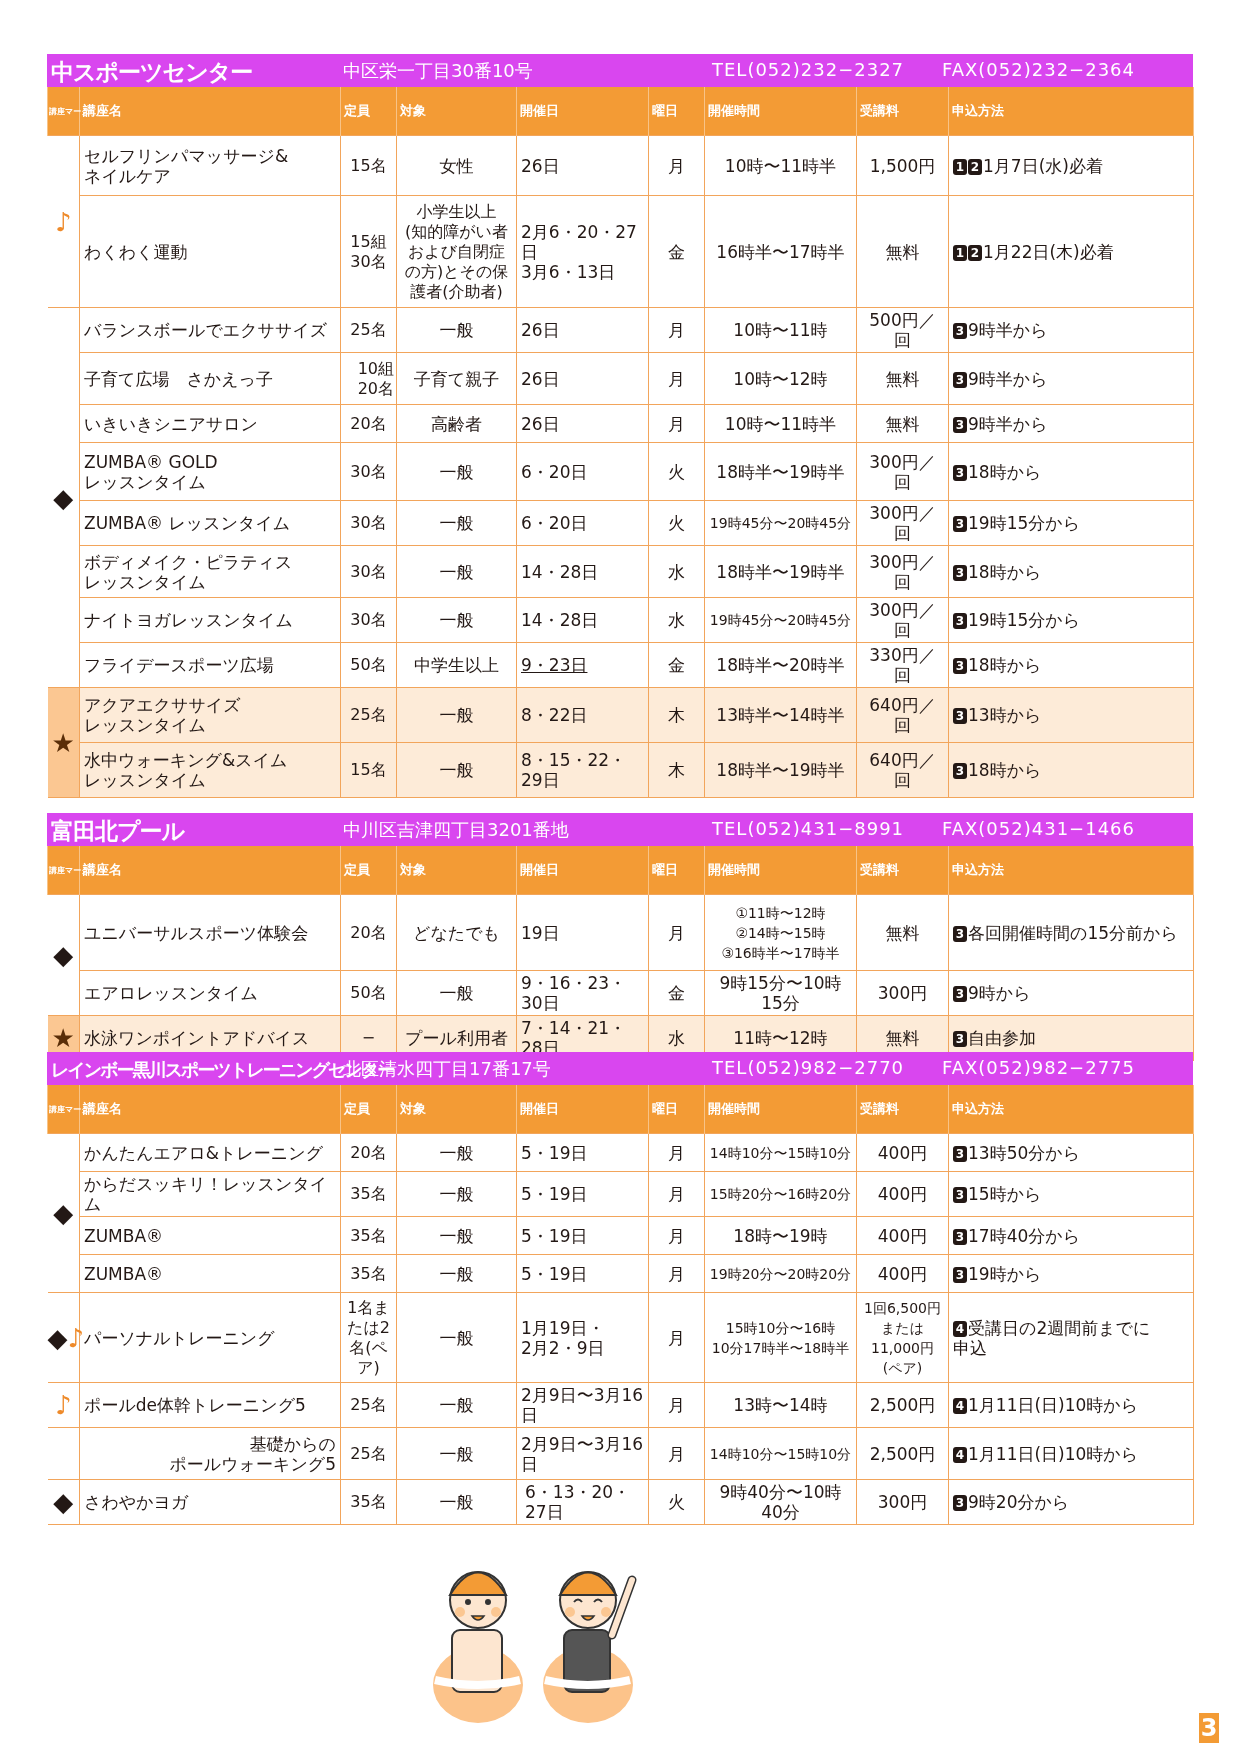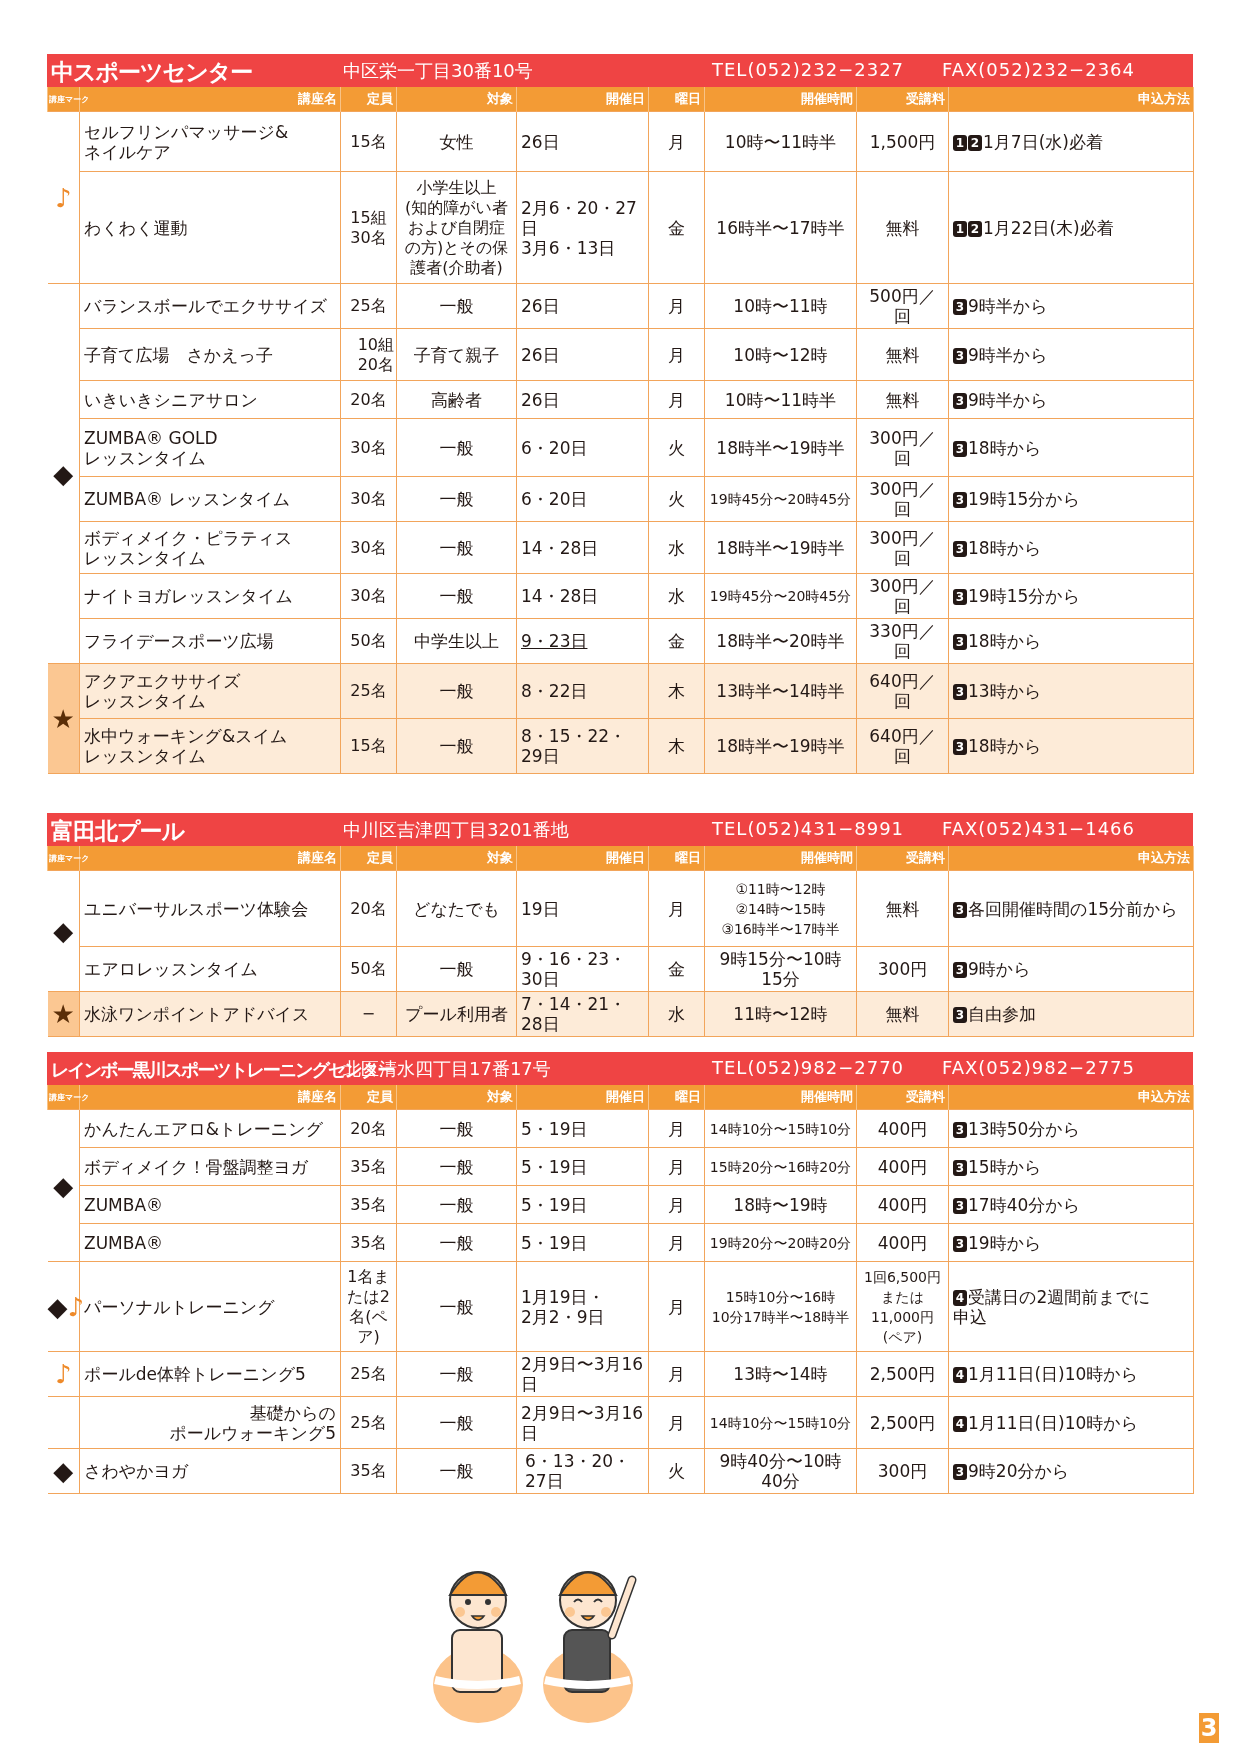--- a/index.html
+++ b/index.html
@@ -1,25 +1,25 @@
 <!DOCTYPE html>
 <html><head>
 <meta charset="utf-8">
 <style>
   html, body { margin:0; padding:0; background:#ffffff; }
   body { width:1241px; height:1754px; position:relative; font-family:"DejaVu Sans","Liberation Sans",sans-serif; color:#231815; overflow:hidden; }
   .section { position:absolute; left:47px; width:1146px; }
-  .facility-bar { height:33px; background:#ef4444; color:#fff; display:flex; align-items:center; position:relative; }
+  .facility-bar { height:33px; background:#d946ef; color:#fff; display:flex; align-items:center; position:relative; }
   .facility-name { font-weight:bold; font-size:23px; padding-left:4px; letter-spacing:-1px; white-space:nowrap; position:absolute; left:0; top:3px; }
   .facility-name.small { font-size:18px; letter-spacing:-2px; top:6px; }
   .facility-address { position:absolute; left:296px; top:5px; font-size:18px; color:#fff; white-space:nowrap; }
   .facility-tel { position:absolute; left:665px; top:5px; font-size:18px; white-space:nowrap; letter-spacing:1px; }
   .facility-fax { position:absolute; left:895px; top:5px; font-size:18px; white-space:nowrap; letter-spacing:1px; }
   table { border-collapse:collapse; width:1146px; table-layout:fixed; }
-  th { background:#f39b35; color:#fff; font-size:13px; font-weight:bold; text-align:right; height:24px; padding:0 3px; border-left:1px solid #f8c387; border-right:1px solid #f8c387; white-space:nowrap; }
+  th { background:#f39b35; color:#fff; font-size:13px; font-weight:bold; text-align:left; height:24px; padding:12px 3px; border-left:1px solid #f8c387; border-right:1px solid #f8c387; white-space:nowrap; }
   th.mark-h { font-size:8px; line-height:9px; padding:0 1px; text-align:center; }
   td { border:1px solid #f2a55b; font-size:17px; padding:2px 4px; vertical-align:middle; line-height:20px; }
   td.mark { border-left:none; text-align:center; font-size:26px; padding:0; }
   td.c { text-align:center; }
   td.l { text-align:left; }
   tr.hl td { background:#fdebd8; }
   tr.hl td.mark { background:#fbc792; }
   .badge { display:inline-block; background:#231815; color:#fff; font-size:12px; font-weight:bold; width:14px; height:16px; line-height:16px; text-align:center; border-radius:3px; margin-right:1px; vertical-align:1px; }
   .note { color:#ee8a2a; }
   .diamond { color:#231815; }
@@ -311,21 +311,21 @@
           <td class="l" style="white-space: pre-line;">かんたんエアロ&amp;トレーニング</td>
           <td class="c" style="white-space: pre-line; font-size: 16px; padding: 0px 2px;">20名</td>
           <td class="c" style="white-space: pre-line;">一般</td>
           <td class="l" style="white-space: pre-line;">5・19日</td>
           <td class="c" style="white-space: pre-line;">月</td>
           <td class="c" style="white-space: pre-line; font-size: 14px;">14時10分〜15時10分</td>
           <td class="c" style="white-space: pre-line;">400円</td>
           <td class="l" style="white-space: pre-line;"><span class="badge">3</span><span style="white-space: pre-line;">13時50分から</span></td>
         </tr>
         <tr style="height: 38px;">
-          <td class="l" style="white-space: pre-line;">ボディメイク！骨盤調整ヨガ</td>
+          <td class="l" style="white-space: pre-line;">からだスッキリ！レッスンタイム</td>
           <td class="c" style="white-space: pre-line; font-size: 16px; padding: 0px 2px;">35名</td>
           <td class="c" style="white-space: pre-line;">一般</td>
           <td class="l" style="white-space: pre-line;">5・19日</td>
           <td class="c" style="white-space: pre-line;">月</td>
           <td class="c" style="white-space: pre-line; font-size: 14px;">15時20分〜16時20分</td>
           <td class="c" style="white-space: pre-line;">400円</td>
           <td class="l" style="white-space: pre-line;"><span class="badge">3</span><span style="white-space: pre-line;">15時から</span></td>
         </tr>
         <tr style="height: 38px;">
           <td class="l" style="white-space: pre-line;">ZUMBA®</td>

